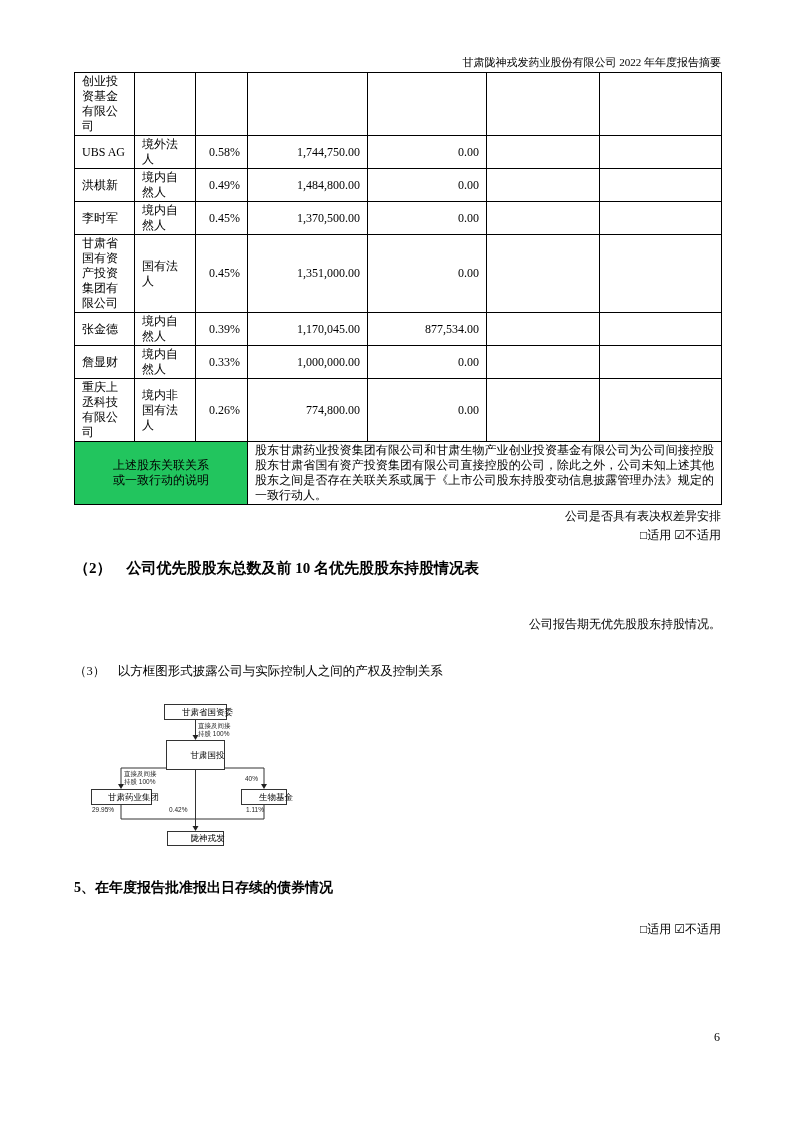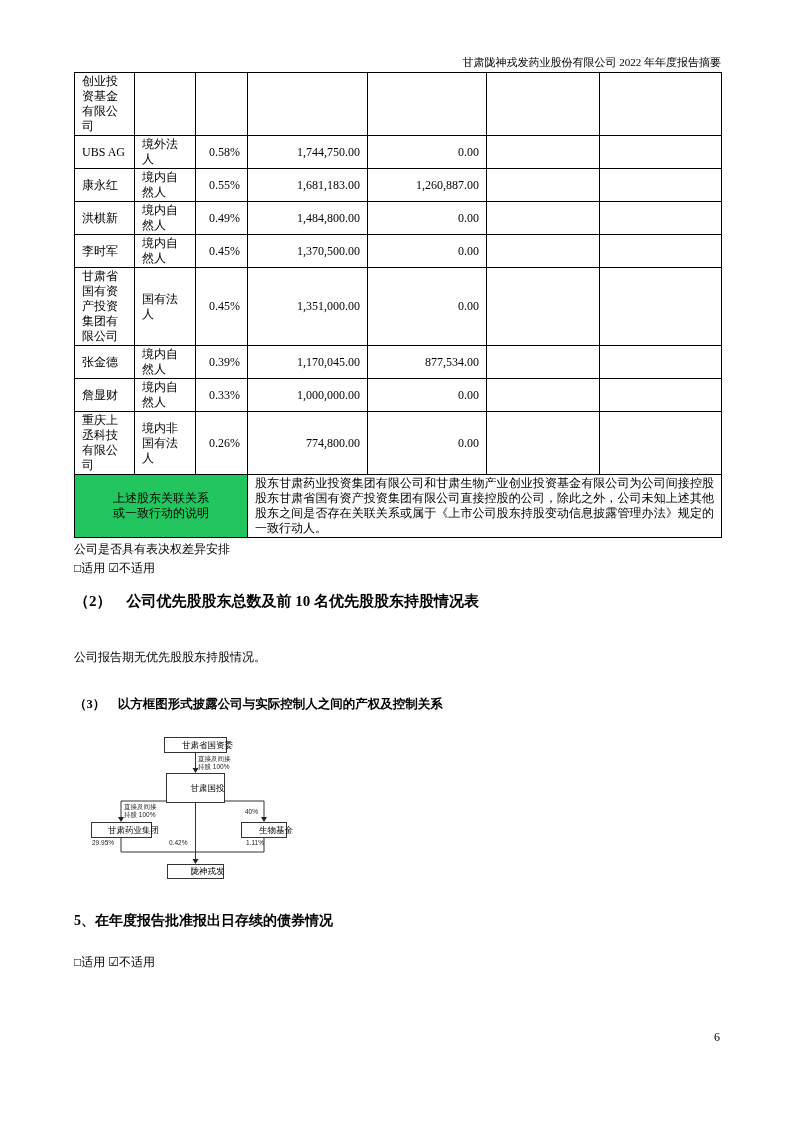--- a/index.html
+++ b/index.html
@@ -14,24 +14,24 @@
   table.sh { border-collapse:collapse; width:647px; table-layout:fixed; font-size:12px; }
   table.sh td { border:1px solid #000; vertical-align:middle; line-height:15px; padding:1px 7px; }
   td.c-name { text-align:left; word-break:break-all; }
   td.c-type { text-align:left; word-break:break-all; }
   td.c-pct  { text-align:right; }
   td.c-num  { text-align:right; }
   td.c-empty{ }
   td.c-note-label { background:#22c55e; text-align:center; white-space:pre-line; line-height:17px; }
   td.c-note-text  { text-align:justify; line-height:17px; padding:3px 8px; }
 
-  .p  { font-size:12px; line-height:19px; margin:0; }
+  .p  { font-size:12px; line-height:19px; margin:0;text-align:right; }
   .p-first { margin-top:2px; }
   .h-sub { font-size:15px; font-weight:bold; margin:14px 0 0 0; line-height:18px; }
-  .h-sub3 { font-size:12.5px; font-weight:bold; margin:28px 0 0 0; line-height:18px; }
+  .h-sub3 { font-size:12.5px; font-weight:normal; margin:28px 0 0 0; line-height:18px; }
   .p-gap { margin-top:38px; }
   .h-main { font-size:14px; font-weight:bold; margin:26px 0 0 0; line-height:20px; }
   .na2 { margin-top:22px; }
 
   .diagram {
     position:relative; width:230px; height:158px; margin:14px 0 0 10px;
     font-family:"Liberation Sans","DejaVu Sans",sans-serif;
   }
   .dlines { position:absolute; left:0; top:0; }
   .dbox {
@@ -71,29 +71,20 @@
             <td class="c-num"></td>
             <td class="c-empty"></td>
             <td class="c-empty"></td>
           </tr>
           <tr>
             <td class="c-name">UBS AG</td>
             <td class="c-type">境外法人</td>
             <td class="c-pct">0.58%</td>
             <td class="c-num">1,744,750.00</td>
             <td class="c-num">0.00</td>
-            <td class="c-empty"></td>
-            <td class="c-empty"></td>
-          </tr>
-          <tr>
-            <td class="c-name">康永红</td>
-            <td class="c-type">境内自然人</td>
-            <td class="c-pct">0.55%</td>
-            <td class="c-num">1,681,183.00</td>
-            <td class="c-num">1,260,887.00</td>
             <td class="c-empty"></td>
             <td class="c-empty"></td>
           </tr>
           <tr>
             <td class="c-name">洪棋新</td>
             <td class="c-type">境内自然人</td>
             <td class="c-pct">0.49%</td>
             <td class="c-num">1,484,800.00</td>
             <td class="c-num">0.00</td>
             <td class="c-empty"></td>

